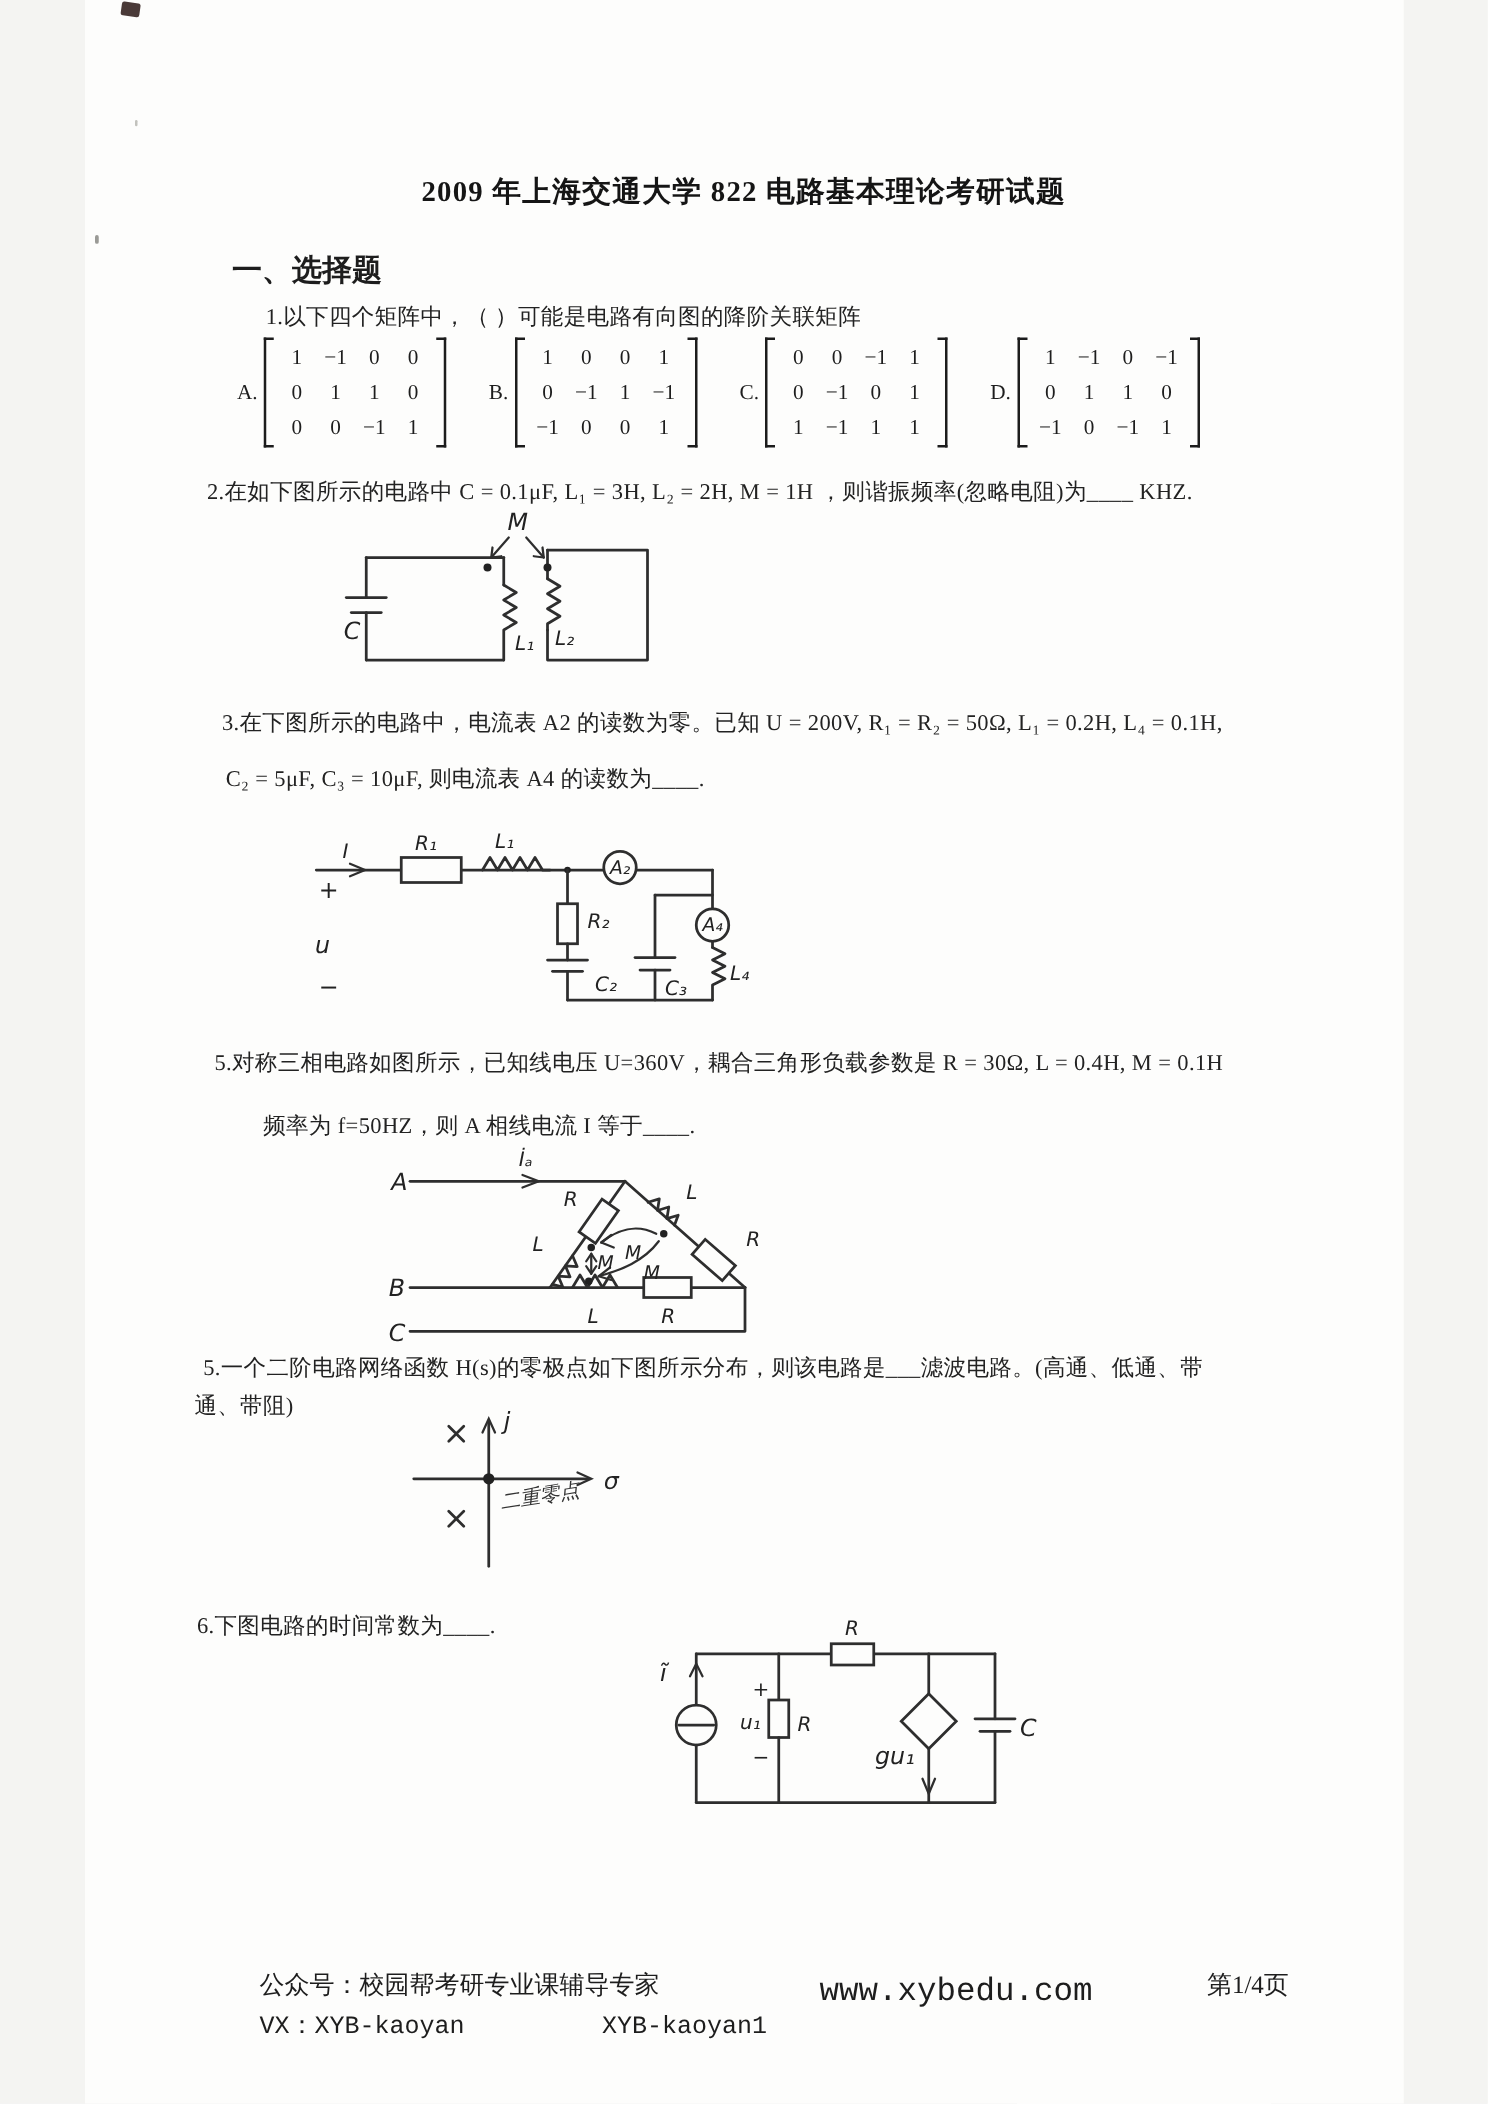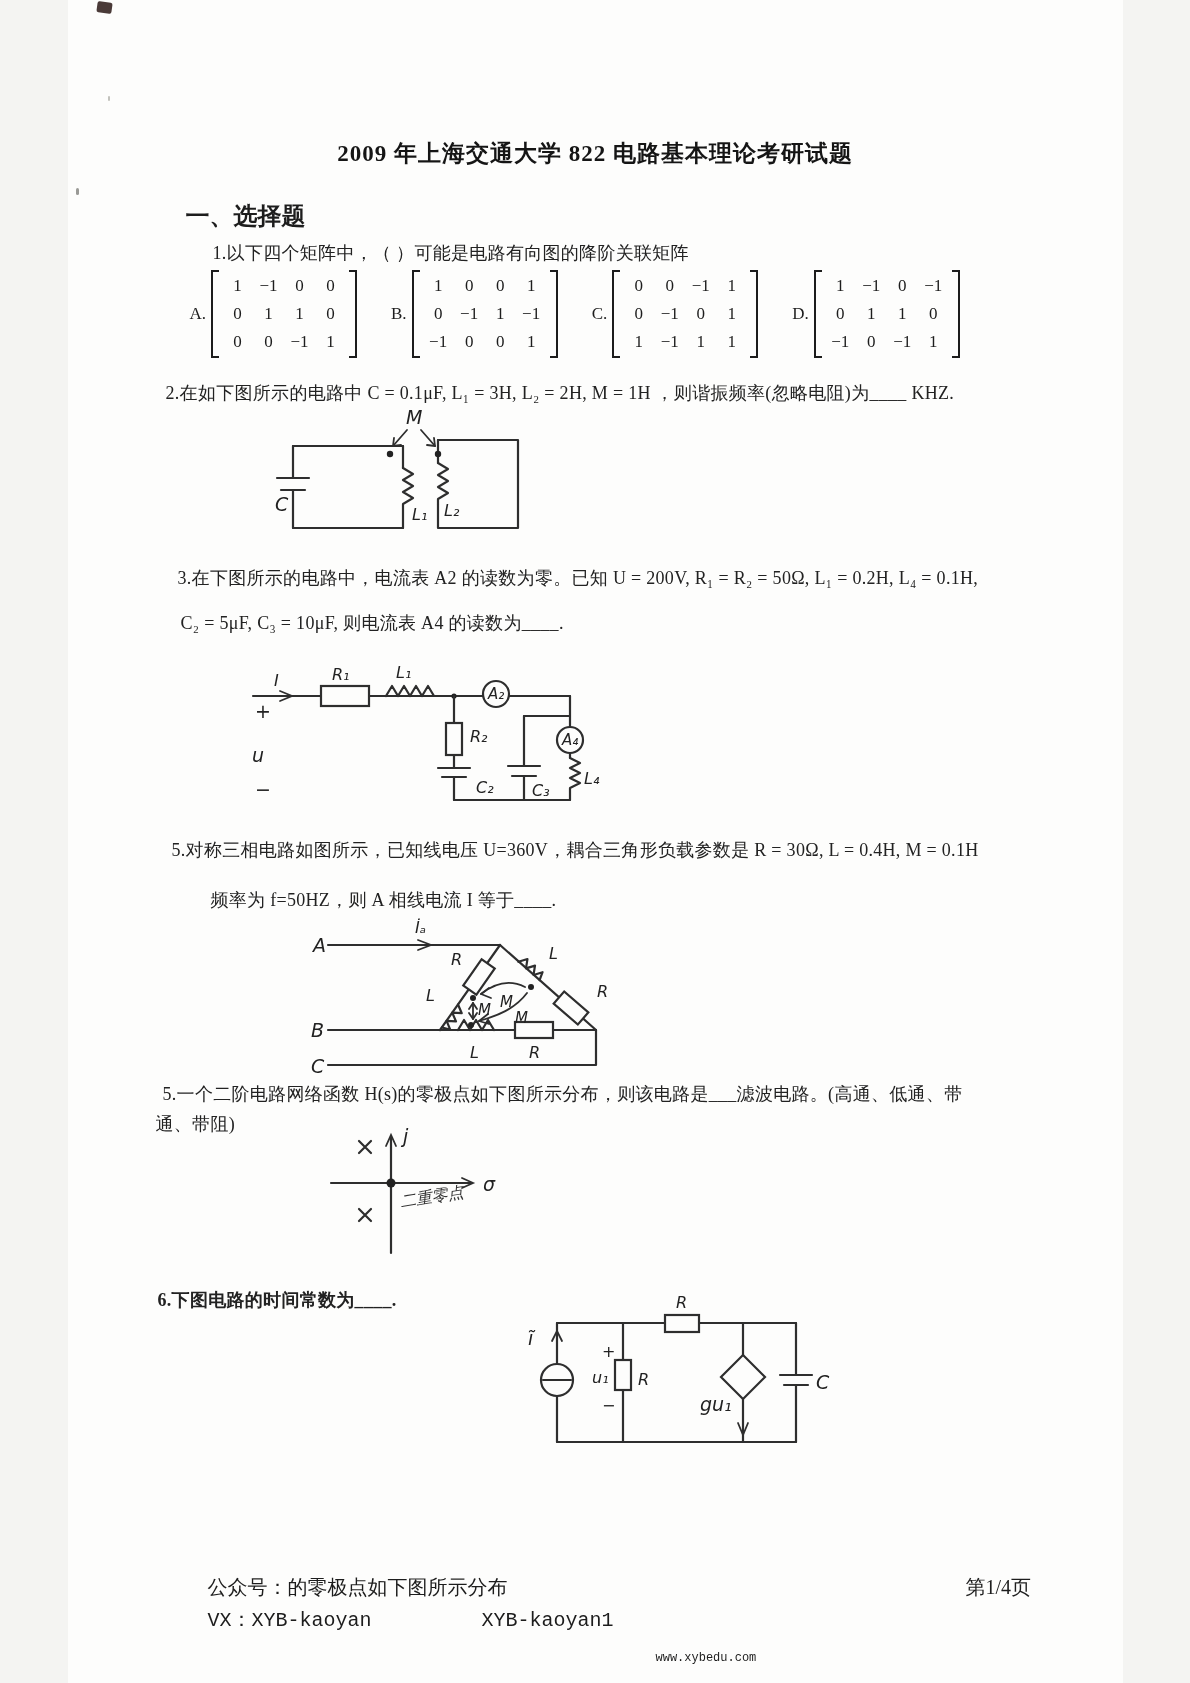--- a/index.html
+++ b/index.html
@@ -10,21 +10,21 @@
   .section{font-size:24px;font-weight:bold;left:118px;top:200px;}
   .qtext{font-size:18px;letter-spacing:.3px;white-space:nowrap;color:#222;}
   .q1t{left:113px;top:241px;margin-left:32px;}
   .q2t{left:98px;top:381px;}
   .q3t1{left:110px;top:566px;font-family:Liberation Serif, serif;}
   .q3t2{left:113px;top:611px;}
   .q4t1{left:104px;top:838px;}
   .q4t2{left:107px;top:888px;margin-left:36px;}
   .q5t1{left:95px;top:1082px;}
   .q5t2{left:88px;top:1112px;}
-  .q6t{left:90px;top:1288px;font-weight:bold;}
+  .q6t{left:90px;top:1288px;font-weight:normal;}
   
   .matrices{left:122px;top:270px;display:flex;gap:34px;align-items:center;}
   .matrix{display:flex;align-items:center;}
   .mlabel{font-size:17px;margin-right:5px;}
   .mbody{display:flex;align-items:stretch;}
   .bk{width:6px;border-top:2px solid #1c1c1c;border-bottom:2px solid #1c1c1c;}
   .bl{border-left:2px solid #1c1c1c;}
   .br{border-right:2px solid #1c1c1c;}
   .mgrid{display:grid;grid-template-columns:repeat(4,31px);row-gap:6px;padding:5px 3px;align-content:center;}
   .mc{text-align:center;font-size:17px;line-height:22px;}
@@ -35,21 +35,21 @@
   .comp{stroke:#2e2e2e;stroke-width:2.2;fill:#fdfdfc;}
   .dot{fill:#222;stroke:none;}
   .lab{font-family:"DejaVu Sans",sans-serif;font-style:italic;font-size:16px;fill:#222;}
   .lab2{font-family:"DejaVu Sans",sans-serif;font-style:italic;font-size:19px;fill:#222;}
   .labm{font-family:"DejaVu Sans",sans-serif;font-style:italic;font-size:15px;fill:#222;}
   .note{font-family:"DejaVu Sans",sans-serif;font-style:italic;font-size:16px;fill:#333;}
   
   .f1{left:140px;top:1574px;font-size:20px;}
   .f2{left:140px;top:1606px;font-size:20px;font-family:"Liberation Mono",monospace;}
   .f2 .sp{display:inline-block;width:110px;}
-  .fc{left:588px;top:1651px;font-size:12px;font-family:"Liberation Mono",monospace;}
+  .fc{left:588px;top:1578px;font-size:26px;font-family:"Liberation Mono",monospace;}
   .fr{left:898px;top:1574px;font-size:20px;}
   
   .art{background:#4a3a38;border-radius:2px;}
   .a1{left:29px;top:2px;width:15px;height:11px;transform:rotate(8deg);}
   .a2{left:8px;top:188px;width:3px;height:7px;background:#9a9a96;}
   .a3{left:1058px;top:208px;width:4px;height:4px;background:#b5b5b0;}
   .a4{left:40px;top:96px;width:2px;height:5px;background:#c2c2bd;}
 </style>
 </head>
 <body>
@@ -333,20 +333,20 @@
     <text class="lab2" x="40" y="50">ĩ</text>
     <text class="lab" x="114" y="62">+</text>
     <text class="lab" x="104" y="88">u₁</text>
     <text class="lab" x="114" y="116">−</text>
     <text class="lab" x="150" y="90">R</text>
     <text class="lab" x="188" y="13">R</text>
     <text class="lab2" x="212" y="116">gu₁</text>
     <text class="lab2" x="328" y="94">C</text>
   </svg>
 
-  <div class="abs f1">公众号：的零极点如下图所示分布</div>
+  <div class="abs f1">公众号：校园帮考研专业课辅导专家</div>
   <div class="abs f2">
     <span>VX：XYB-kaoyan</span><span class="sp"></span><span>XYB-kaoyan1</span>
   </div>
   <div class="abs fc">www.xybedu.com</div>
   <div class="abs fr">第1/4页</div>
 
 </div>
 
 </body></html>

